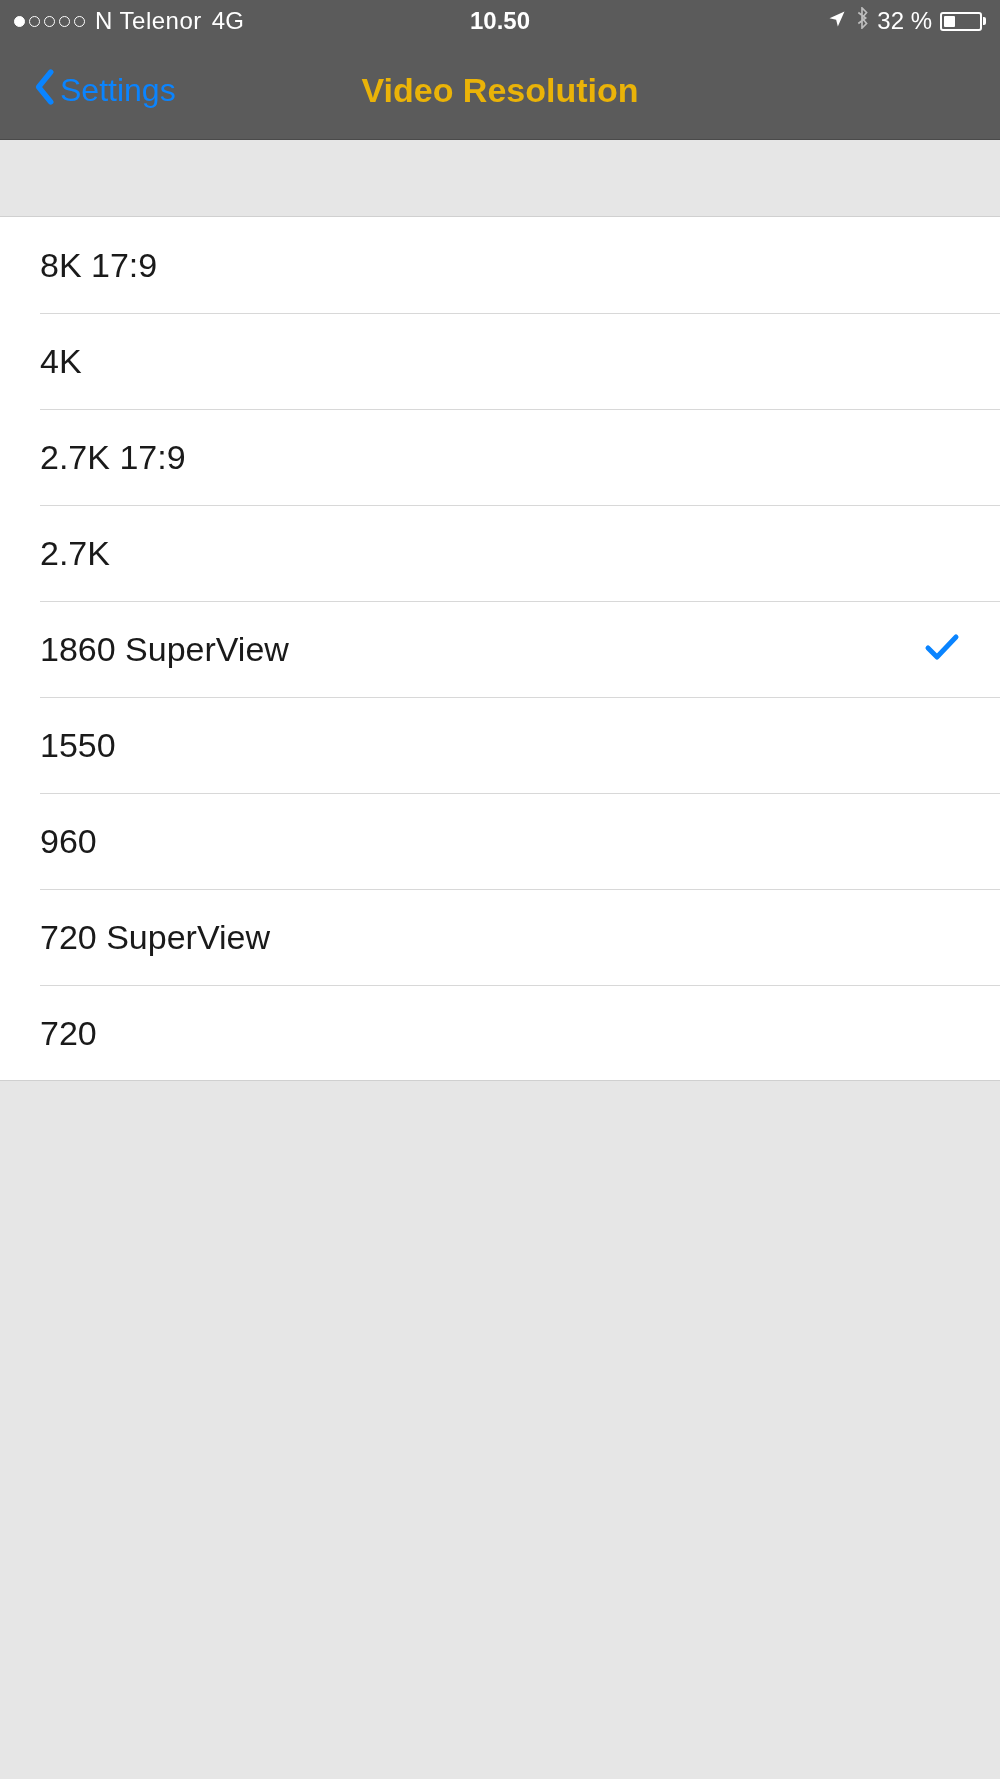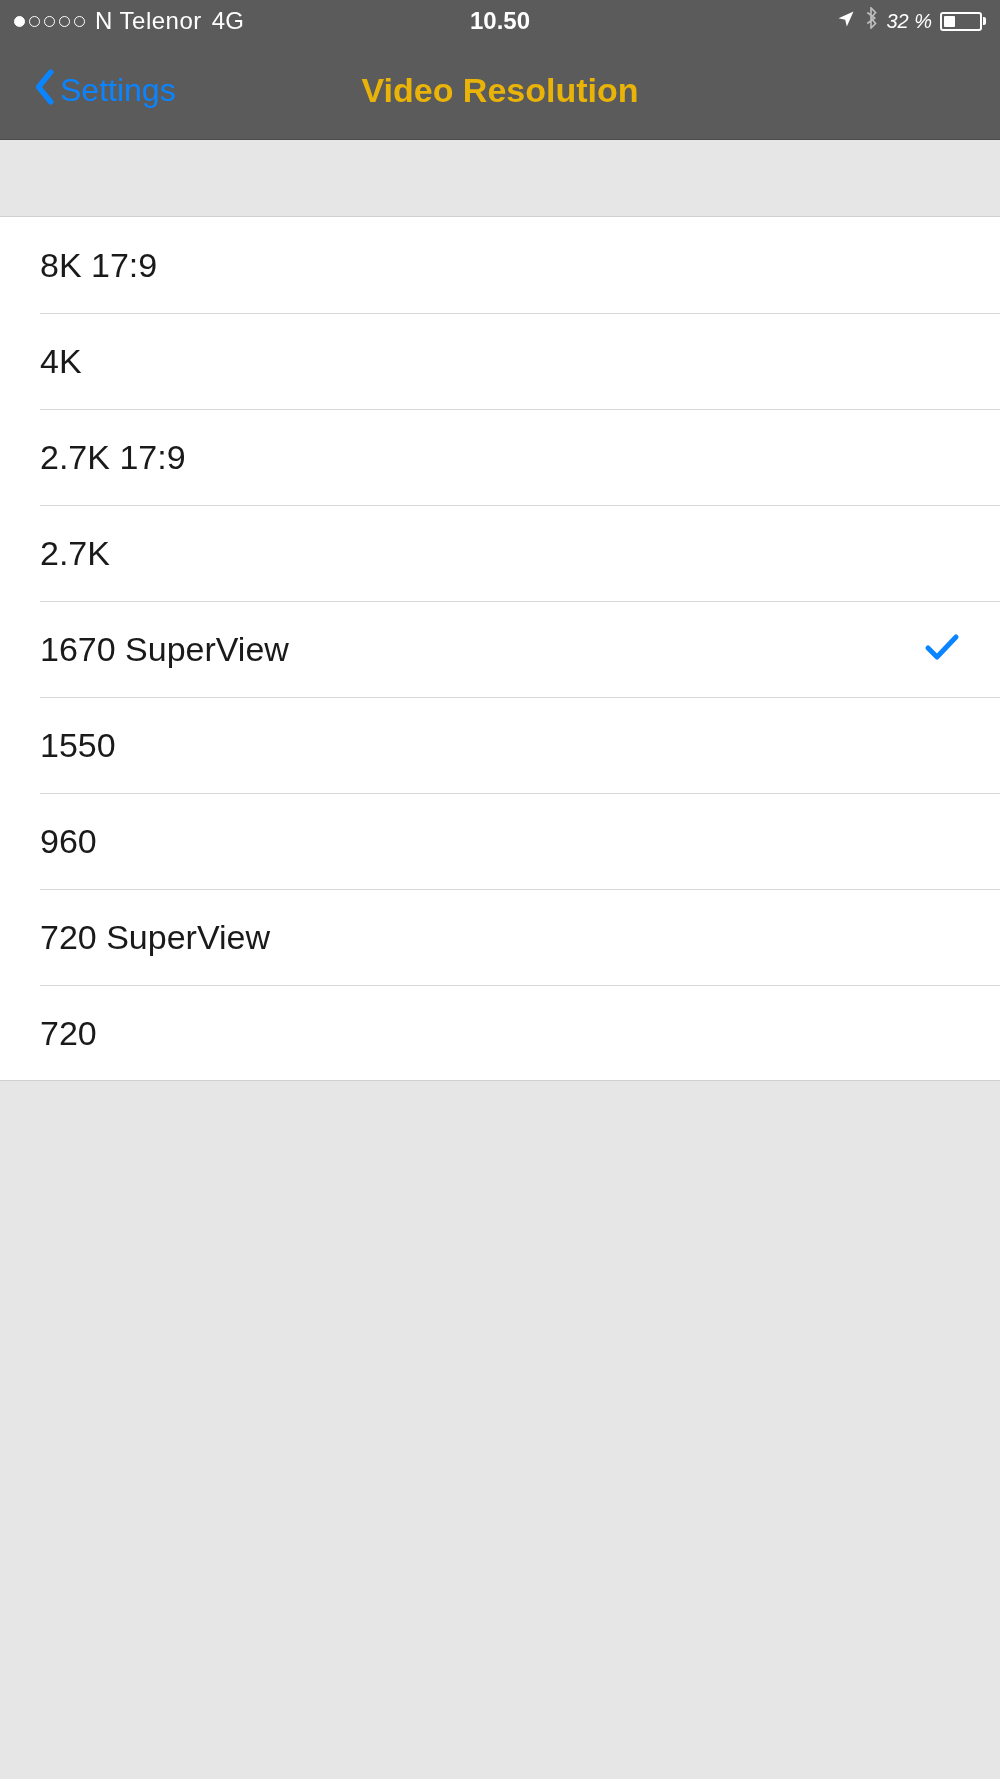--- a/index.html
+++ b/index.html
@@ -67,22 +67,21 @@
     .location-icon svg {
       width: 20px;
       height: 20px;
     }
     .bluetooth-icon svg {
       width: 14px;
       height: 22px;
       opacity: 0.6;
     }
     .battery-pct {
-      font-size: 20px;
-      font-style: italic;
+      font-size: 24px;
     }
     .battery-icon {
       display: flex;
       align-items: center;
     }
     .battery-body {
       width: 42px;
       height: 19px;
       border: 2px solid #fff;
       border-radius: 3px;
@@ -235,21 +234,21 @@
   <div class="list-row">
     <span class="row-label">4K</span>
   </div>
   <div class="list-row">
     <span class="row-label">2.7K 17:9</span>
   </div>
   <div class="list-row">
     <span class="row-label">2.7K</span>
   </div>
   <div class="list-row">
-    <span class="row-label">1670 SuperView</span>
+    <span class="row-label">1860 SuperView</span>
     <span class="checkmark">
       <svg viewBox="0 0 36 30" fill="none" stroke="#0a84ff" stroke-width="5" stroke-linecap="round" stroke-linejoin="round">
           <path d="M4 16 L13 25 L32 5"></path>
         </svg>
     </span>
   </div>
   <div class="list-row">
     <span class="row-label">1550</span>
   </div>
   <div class="list-row">

